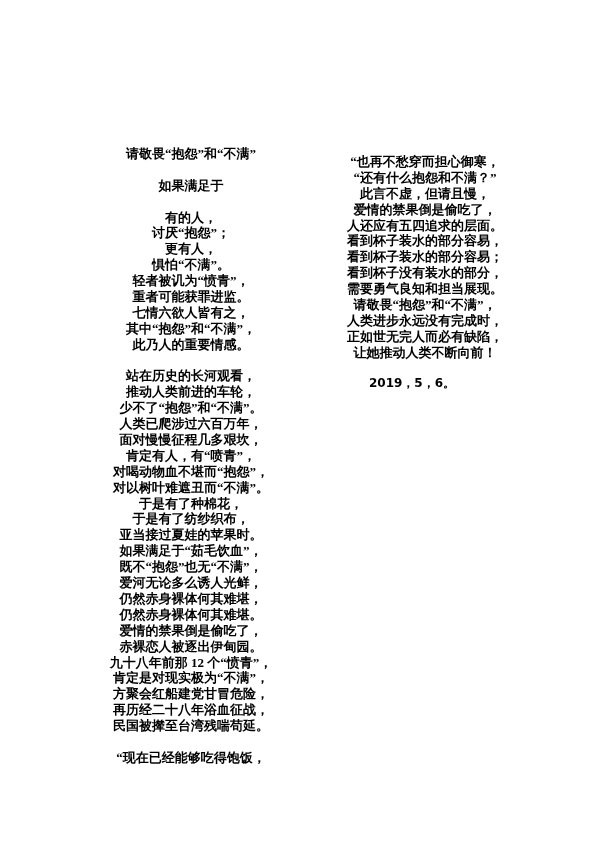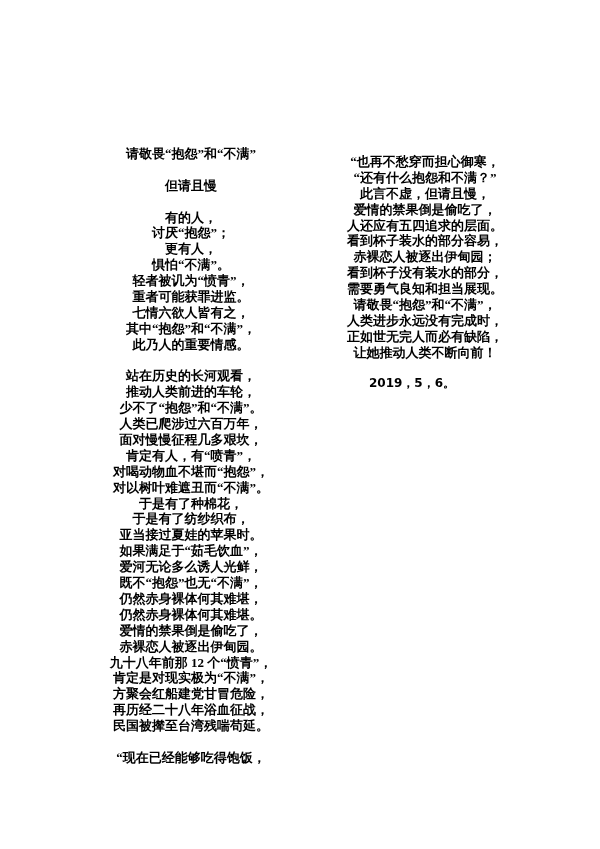--- a/index.html
+++ b/index.html
@@ -38,21 +38,21 @@
   }
 </style>
 </head>
 <body>
 
 <div class="page">
 
   <div class="column col-left">
     <div class="line">请敬畏“抱怨”和“不满”</div>
     <div class="line blank"></div>
-    <div class="line">但请且慢</div>
+    <div class="line">如果满足于</div>
     <div class="line blank"></div>
     <div>
         <div class="line">有的人，</div>
         <div class="line">讨厌“抱怨”；</div>
         <div class="line">更有人，</div>
         <div class="line">惧怕“不满”。</div>
         <div class="line">轻者被讥为“愤青”，</div>
         <div class="line">重者可能获罪进监。</div>
         <div class="line">七情六欲人皆有之，</div>
         <div class="line">其中“抱怨”和“不满”，</div>
@@ -65,22 +65,22 @@
         <div class="line">少不了“抱怨”和“不满”。</div>
         <div class="line">人类已爬涉过六百万年，</div>
         <div class="line">面对慢慢征程几多艰坎，</div>
         <div class="line">肯定有人，有“喷青”，</div>
         <div class="line">对喝动物血不堪而“抱怨”，</div>
         <div class="line">对以树叶难遮丑而“不满”。</div>
         <div class="line">于是有了种棉花，</div>
         <div class="line">于是有了纺纱织布，</div>
         <div class="line">亚当接过夏娃的苹果时。</div>
         <div class="line">如果满足于“茹毛饮血”，</div>
+        <div class="line">既不“抱怨”也无“不满”，</div>
         <div class="line">爱河无论多么诱人光鲜，</div>
-        <div class="line">既不“抱怨”也无“不满”，</div>
         <div class="line">仍然赤身裸体何其难堪，</div>
         <div class="line">仍然赤身裸体何其难堪。</div>
         <div class="line">爱情的禁果倒是偷吃了，</div>
         <div class="line">赤裸恋人被逐出伊甸园。</div>
         <div class="line">九十八年前那 12 个“愤青”，</div>
         <div class="line">肯定是对现实极为“不满”，</div>
         <div class="line">方聚会红船建党甘冒危险，</div>
         <div class="line">再历经二十八年浴血征战，</div>
         <div class="line">民国被撵至台湾残喘苟延。</div>
       </div>
@@ -91,21 +91,21 @@
   </div>
 
   <div class="column col-right">
     <div>
         <div class="line">“也再不愁穿而担心御寒，</div>
         <div class="line">“还有什么抱怨和不满？”</div>
         <div class="line">此言不虚，但请且慢，</div>
         <div class="line">爱情的禁果倒是偷吃了，</div>
         <div class="line">人还应有五四追求的层面。</div>
         <div class="line">看到杯子装水的部分容易，</div>
-        <div class="line">赤裸恋人被逐出伊甸园；</div>
+        <div class="line">看到杯子装水的部分容易；</div>
         <div class="line">看到杯子没有装水的部分，</div>
         <div class="line">需要勇气良知和担当展现。</div>
         <div class="line">请敬畏“抱怨”和“不满”，</div>
         <div class="line">人类进步永远没有完成时，</div>
         <div class="line">正如世无完人而必有缺陷，</div>
         <div class="line">让她推动人类不断向前！</div>
       </div>
     <div class="line blank"></div>
     <div class="line date-line">2019，5，6。</div>
   </div>

